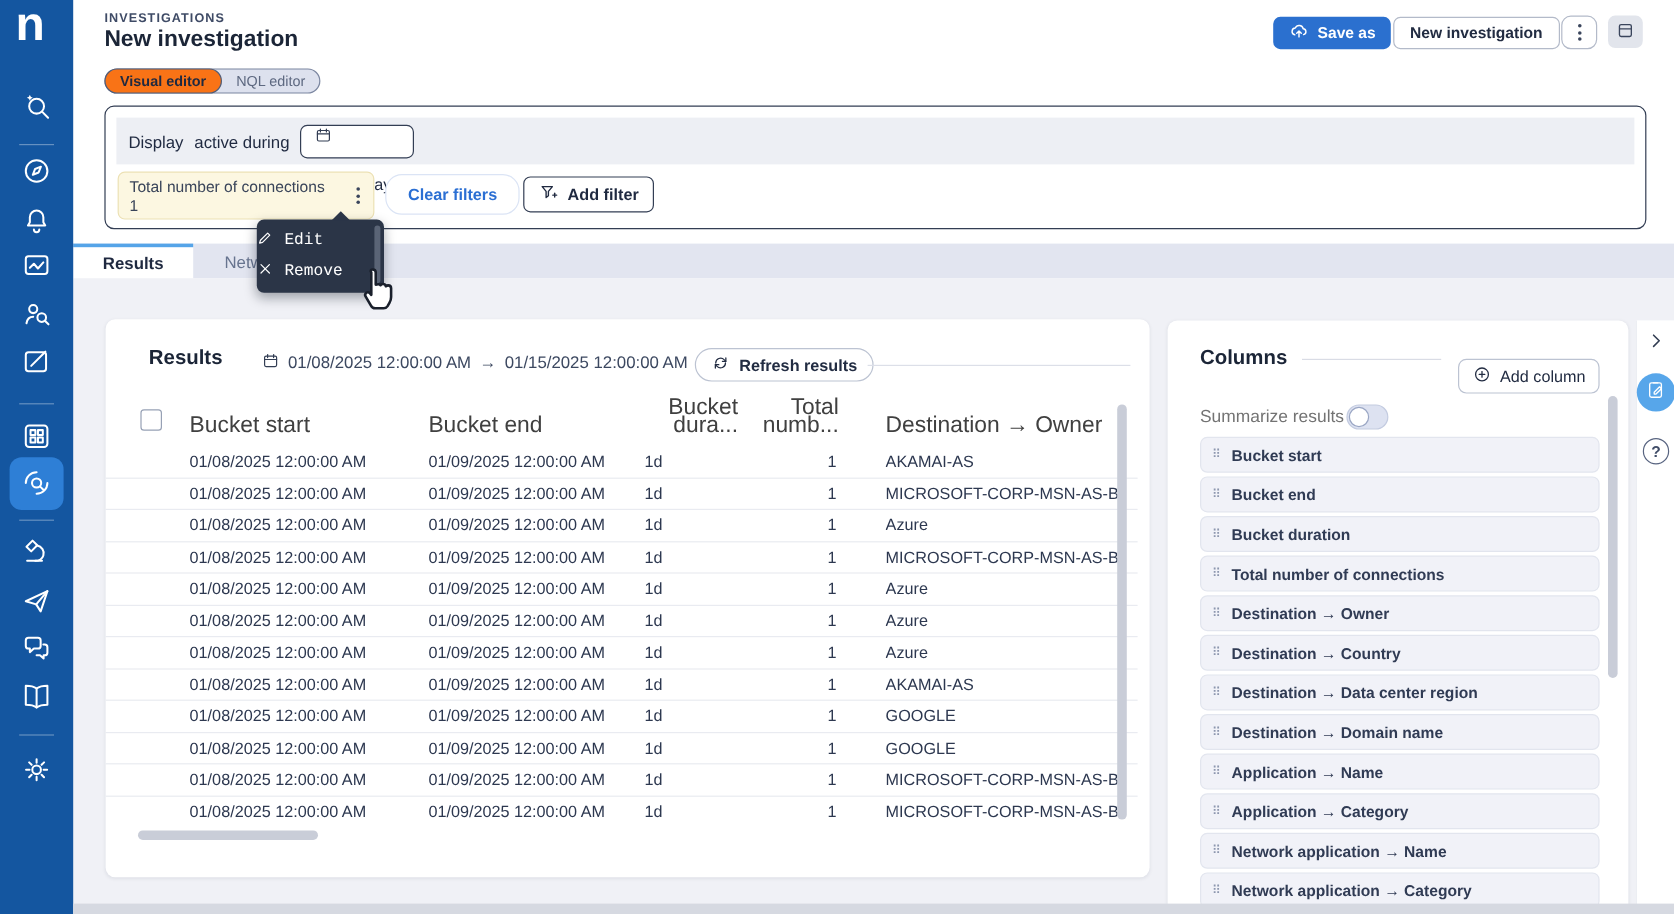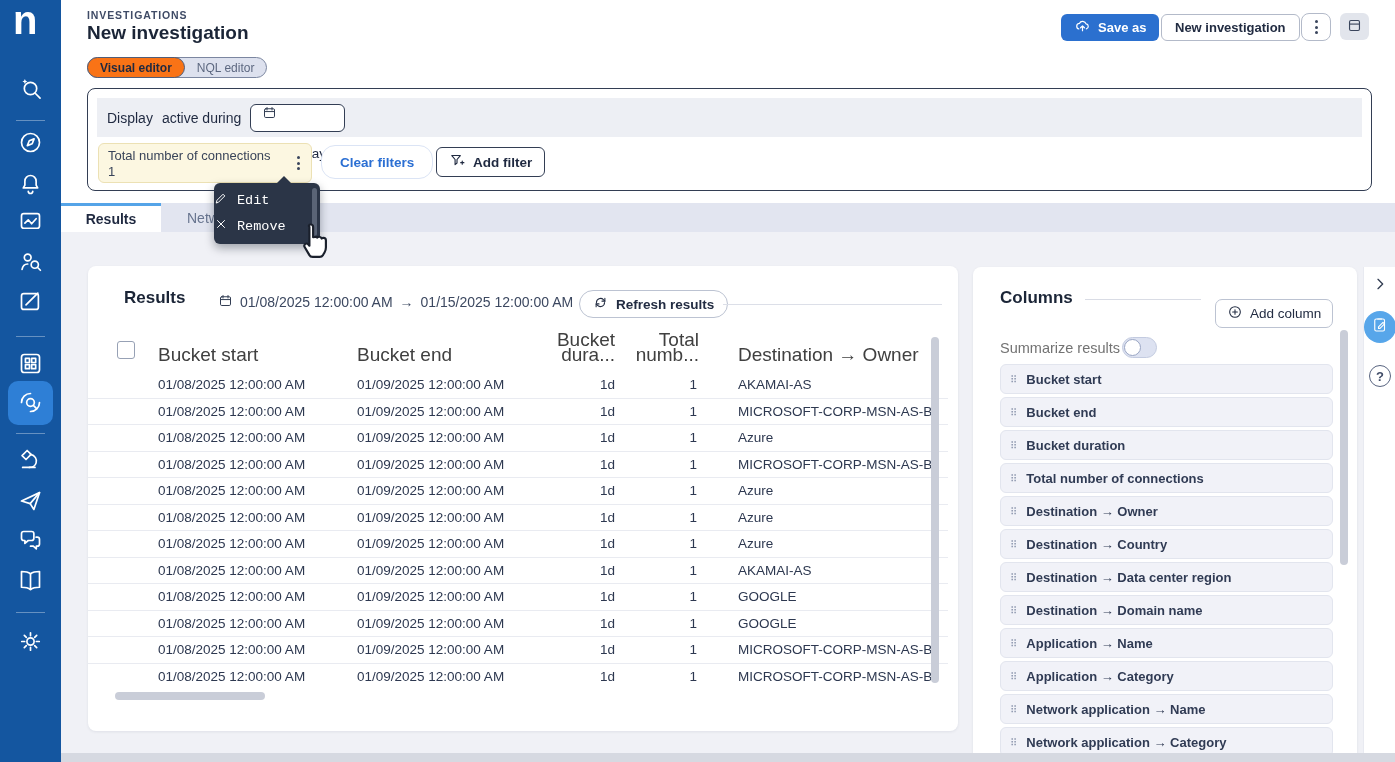--- a/index.html
+++ b/index.html
@@ -68,21 +68,21 @@
   .r-divider { position:absolute; left:635px; top:38px; width:219px; height:1px; background:#dcdfe8; }
   .checkbox { position:absolute; left:29px; top:75px; width:18px; height:18px; border:1.5px solid #97a1b5; border-radius:3px; background:#fff; cursor:pointer; }
   .th { position:absolute; font-size:19px; font-weight:400; color:#404040; line-height:15px; }
   .th-r { text-align:right; }
   .tbody { position:absolute; left:0; top:106px; width:860px; }
   .trow { display:flex; align-items:center; height:26.5px; border-bottom:1px solid #e9ebf1; padding-left:29px; font-size:13.5px; color:#2d3850; cursor:pointer; }
   .trow:last-child { border-bottom:none; }
   .c-gap { width:41px; flex:none; }
   .c-start { width:199px; flex:none; }
   .c-end { width:180px; flex:none; }
-  .c-dura { width:78px; flex:none; text-align:right; }
+  .c-dura { width:78px; flex:none; }
   .c-numb { width:82px; flex:none; text-align:right; }
   .c-owner { margin-left:41px; flex:1; white-space:nowrap; overflow:hidden; }
   .v-scroll { position:absolute; left:843px; top:71px; width:8px; height:346px; background:#c9cdd8; border-radius:4px; cursor:pointer; }
   .h-scroll { position:absolute; left:27px; top:426px; width:150px; height:8px; background:#c9cdd8; border-radius:4px; cursor:pointer; }
 
   
   .ccard { left:973px; top:267px; width:384px; height:495px; border-radius:8px 8px 0 0; }
   .c-title { position:absolute; left:27px; top:21px; font-size:17px; font-weight:700; color:#1b2537; }
   .c-hdiv { position:absolute; left:112px; top:32px; width:116px; height:1px; background:#d9dce5; }
   .add-col { position:absolute; left:242px; top:32px; height:29px; padding:0 11px; background:#fff; border:1px solid #bcc3d2; border-radius:7px; display:flex; align-items:center; gap:7px; font-size:13.5px; font-weight:400; color:#222c42; cursor:pointer; }

